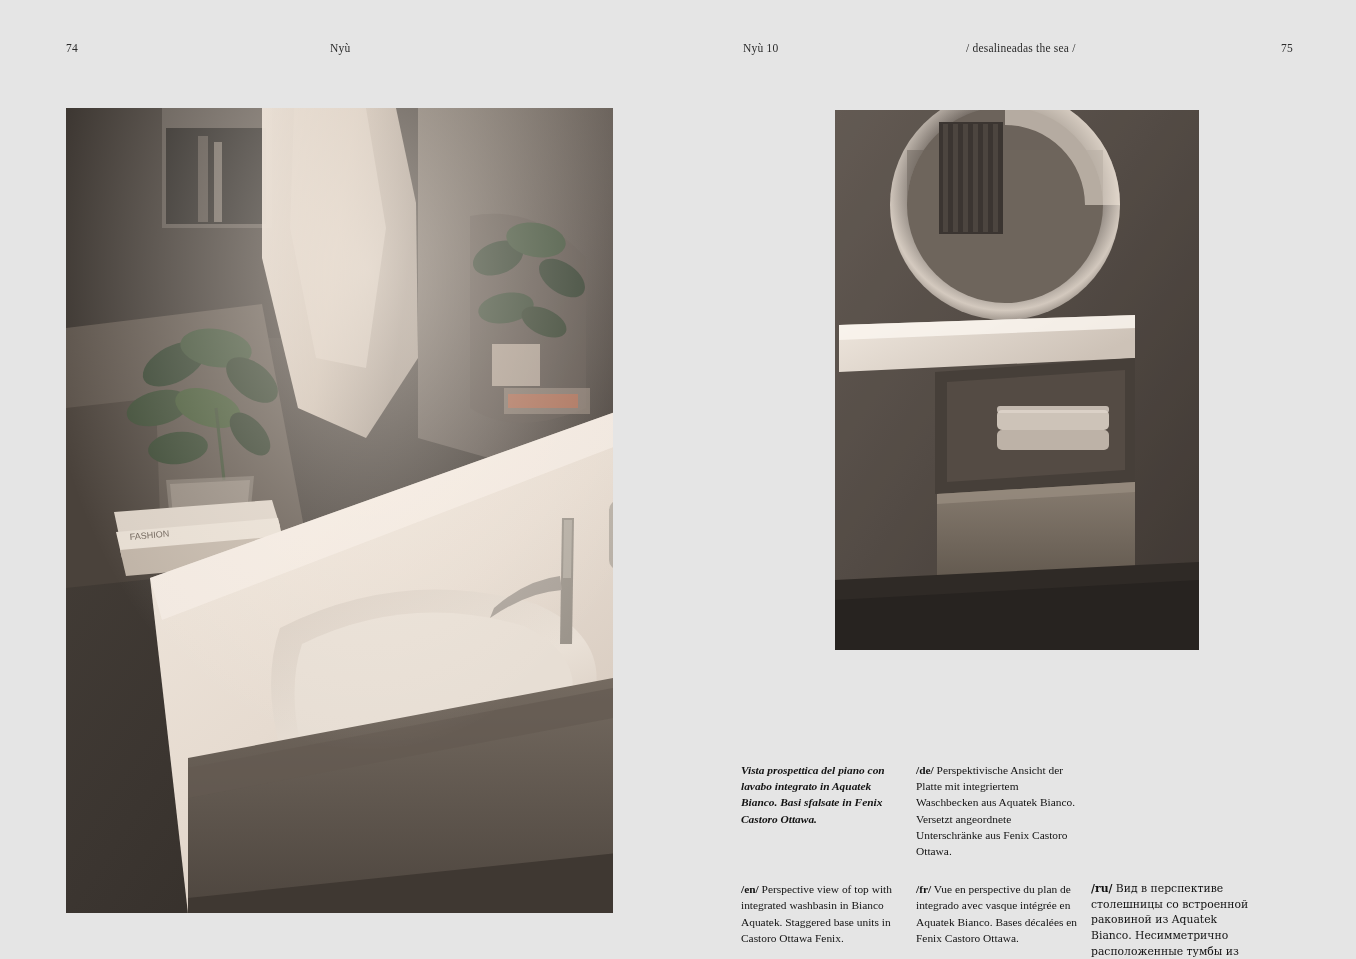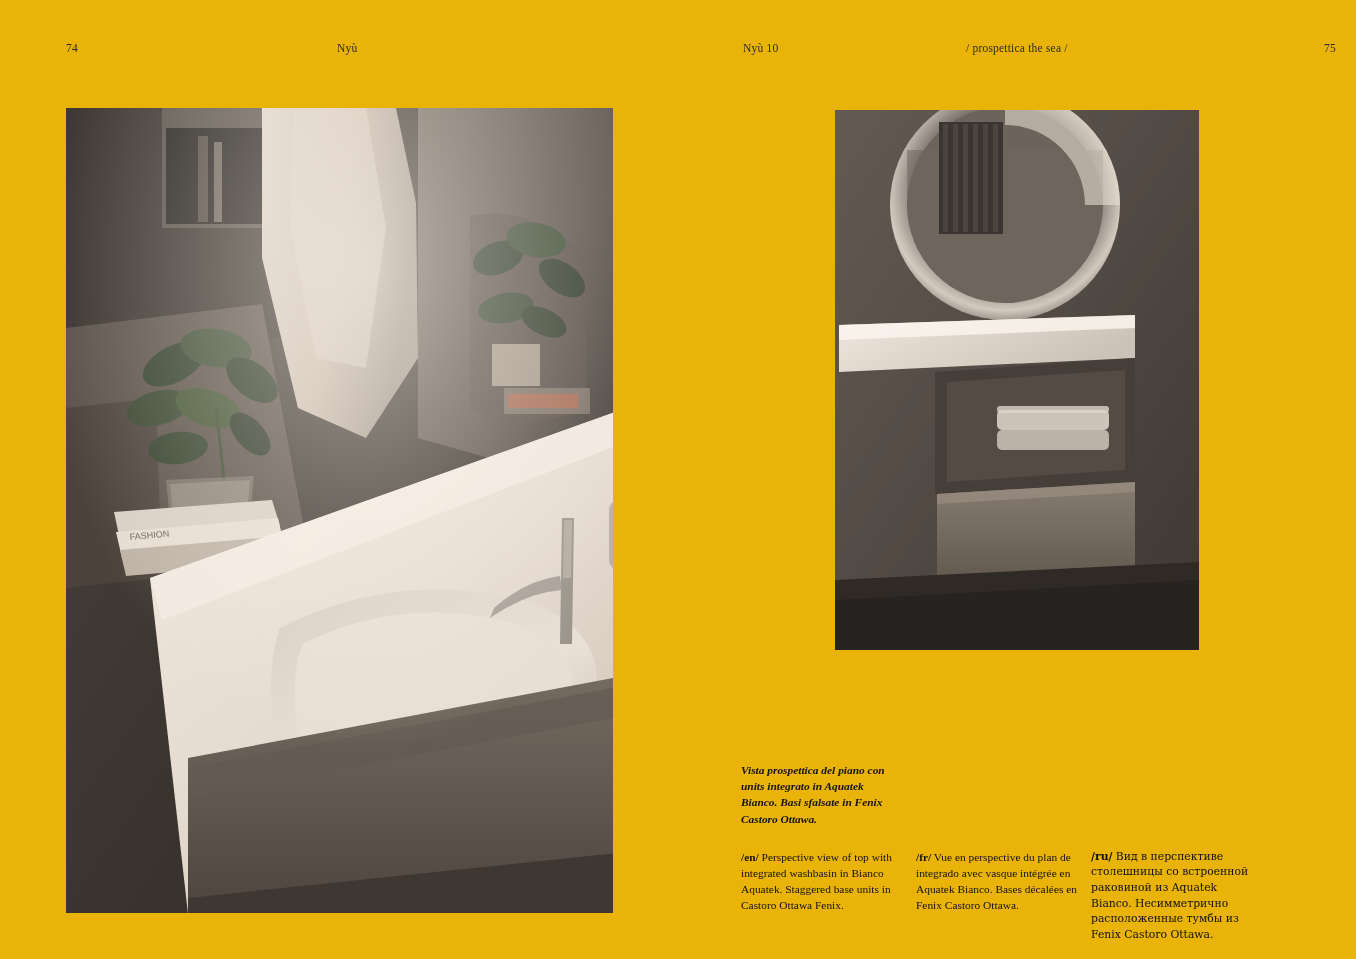--- a/index.html
+++ b/index.html
@@ -11,40 +11,40 @@
     width: 1356px;
     height: 959px;
     font-family: "Liberation Serif", serif;
     color: #1a1a1a;
     position: relative;
     overflow: hidden;
   }
   .page {
     position: absolute;
     inset: 0;
-    background: #eab308;
+    background: #e5e5e5;
   }
 
   
   .header {
     position: absolute;
     top: 42px;
     left: 0;
     width: 100%;
     height: 16px;
     font-size: 11.5px;
     letter-spacing: 0.2px;
     color: #2b2b2b;
   }
   .header span { position: absolute; white-space: nowrap; }
   .h-folio-left   { left: 66px;  }
-  .h-left-title   { left: 337px; }
+  .h-left-title   { left: 330px; }
   .h-right-title  { left: 743px; }
   .h-chapter      { left: 966px; }
-  .h-folio-right  { left: 1324px; text-align: right; }
+  .h-folio-right  { left: 1281px; text-align: right; }
 
   
   .photo-left {
     position: absolute;
     left: 66px;
     top: 108px;
     width: 547px;
     height: 805px;
     overflow: hidden;
     background: #2e2a27;
@@ -89,21 +89,21 @@
 </style>
 </head>
 <body>
 
 <div class="page">
 
   <div class="header">
     <span class="h-folio-left">74</span>
     <span class="h-left-title">Nyù</span>
     <span class="h-right-title">Nyù 10</span>
-    <span class="h-chapter">/ prospettica the sea /</span>
+    <span class="h-chapter">/ desalineadas the sea /</span>
     <span class="h-folio-right">75</span>
   </div>
 
   <div class="photo-left">
     <svg width="547" height="805" viewBox="0 0 547 805" preserveAspectRatio="none">
       <defs>
         <linearGradient id="wallL" x1="0" y1="0" x2="1" y2="1">
           <stop offset="0" stop-color="#4a433c"></stop>
           <stop offset="0.5" stop-color="#3b3530"></stop>
           <stop offset="1" stop-color="#2b2621"></stop>
@@ -265,21 +265,24 @@
 
       <path d="M0 470 L364 452 L364 540 L0 540 Z" fill="#2f2a26"></path>
       <path d="M0 490 L364 470 L364 540 L0 540 Z" fill="#272320"></path>
     </svg>
   </div>
 
   <div class="captions">
 
     <div class="cap-row">
       <div class="cap-col it">
-        <span>Vista prospettica del piano con units integrato in Aquatek Bianco. Basi sfalsate in Fenix Castoro Ottawa.</span>
+        <span>Vista prospettica del piano con lavabo integrato in Aquatek Bianco. Basi sfalsate in Fenix Castoro Ottawa.</span>
+      </div>
+      <div class="cap-col">
+        <span class="lang">/de/</span><span> Perspektivische Ansicht der Platte mit integriertem Waschbecken aus Aquatek Bianco. Versetzt angeordnete Unterschränke aus Fenix Castoro Ottawa.</span>
       </div>
     </div>
 
     <div class="cap-row">
       <div class="cap-col">
         <span class="lang">/en/</span><span> Perspective view of top with integrated washbasin in Bianco Aquatek. Staggered base units in Castoro Ottawa Fenix.</span>
       </div>
       <div class="cap-col">
         <span class="lang">/fr/</span><span> Vue en perspective du plan de integrado avec vasque intégrée en Aquatek Bianco. Bases décalées en Fenix Castoro Ottawa.</span>
       </div>

